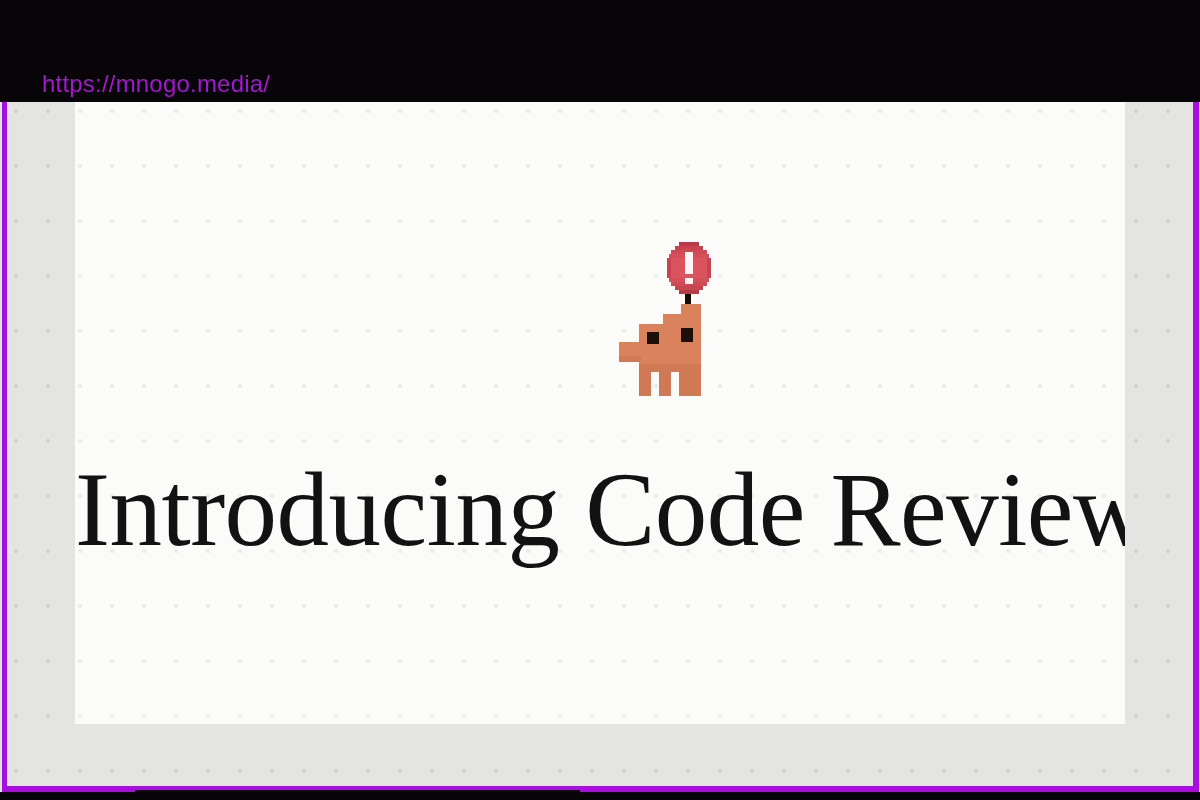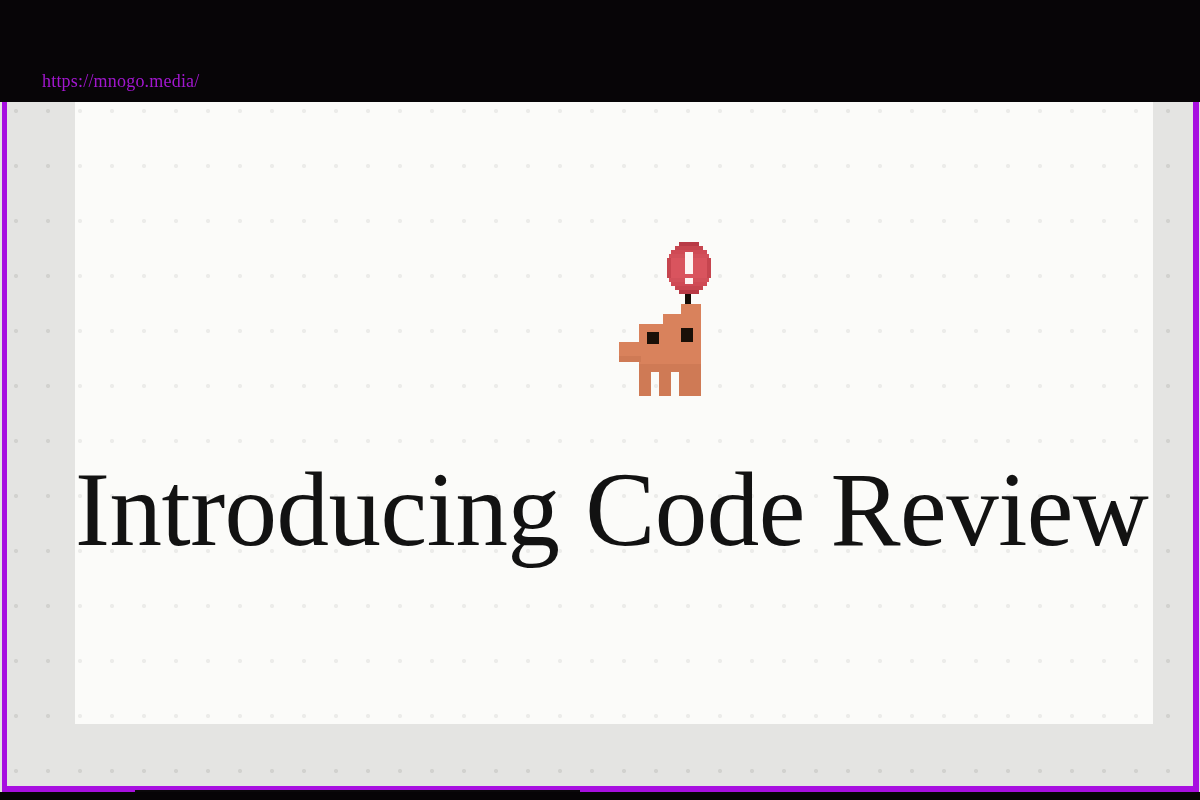--- a/index.html
+++ b/index.html
@@ -28,22 +28,22 @@
     left: 0;
     top: 0;
     width: 1200px;
     height: 102px;
     background: #070507;
   }
   .url-text {
     position: absolute;
     left: 42px;
     top: 72px;
-    font-family: Liberation Serif, serif;
-    font-size: 18px;
+    font-family: Liberation Sans, sans-serif;
+    font-size: 24px;
     letter-spacing: 0.2px;
     color: #a217cf;
     white-space: nowrap;
     line-height: 1;
   }
 
   
   .viewport {
     position: absolute;
     left: 0;
@@ -110,21 +110,20 @@
     left: 75px;
     top: 0px;
     width: 1050px;
     height: 622px;
     background-color: #fbfbf9;
     background-image:
       radial-gradient(circle at 3px 3px, #ececea 1.7px, rgba(236,236,234,0) 2.4px);
     background-size: 32px 55px;
     background-position: -62px 6px;
     overflow: hidden;
-    padding-left: 28px;
   }
 
   
   .mascot {
     position: absolute;
     left: 524px;
     top: 136px;
     width: 124px;
     height: 180px;
   }

